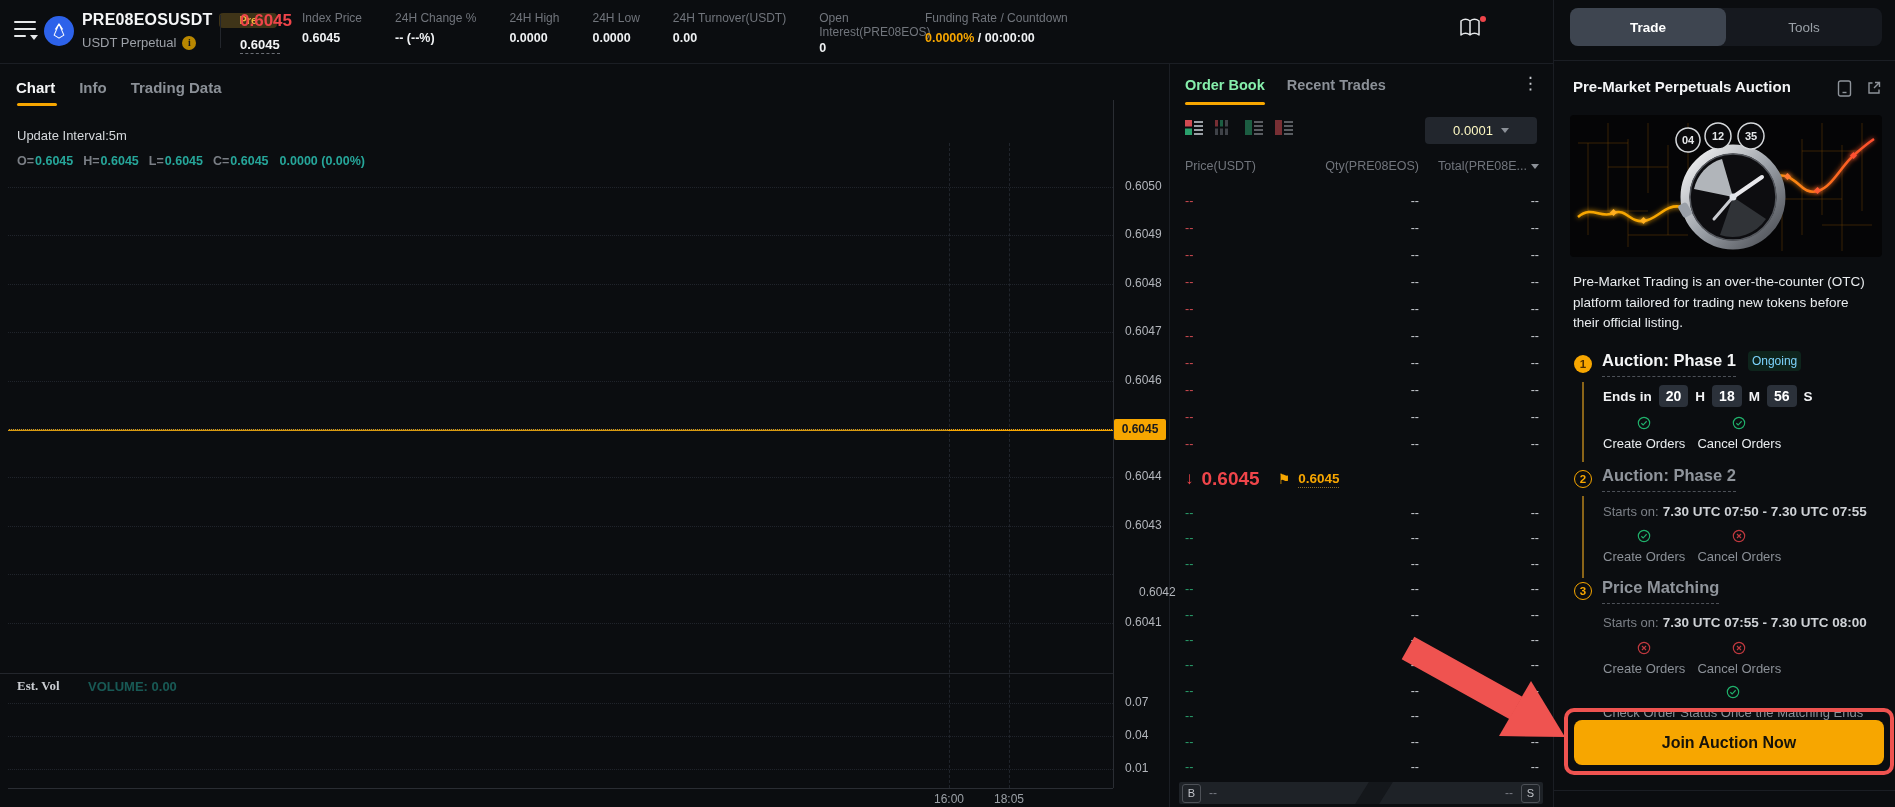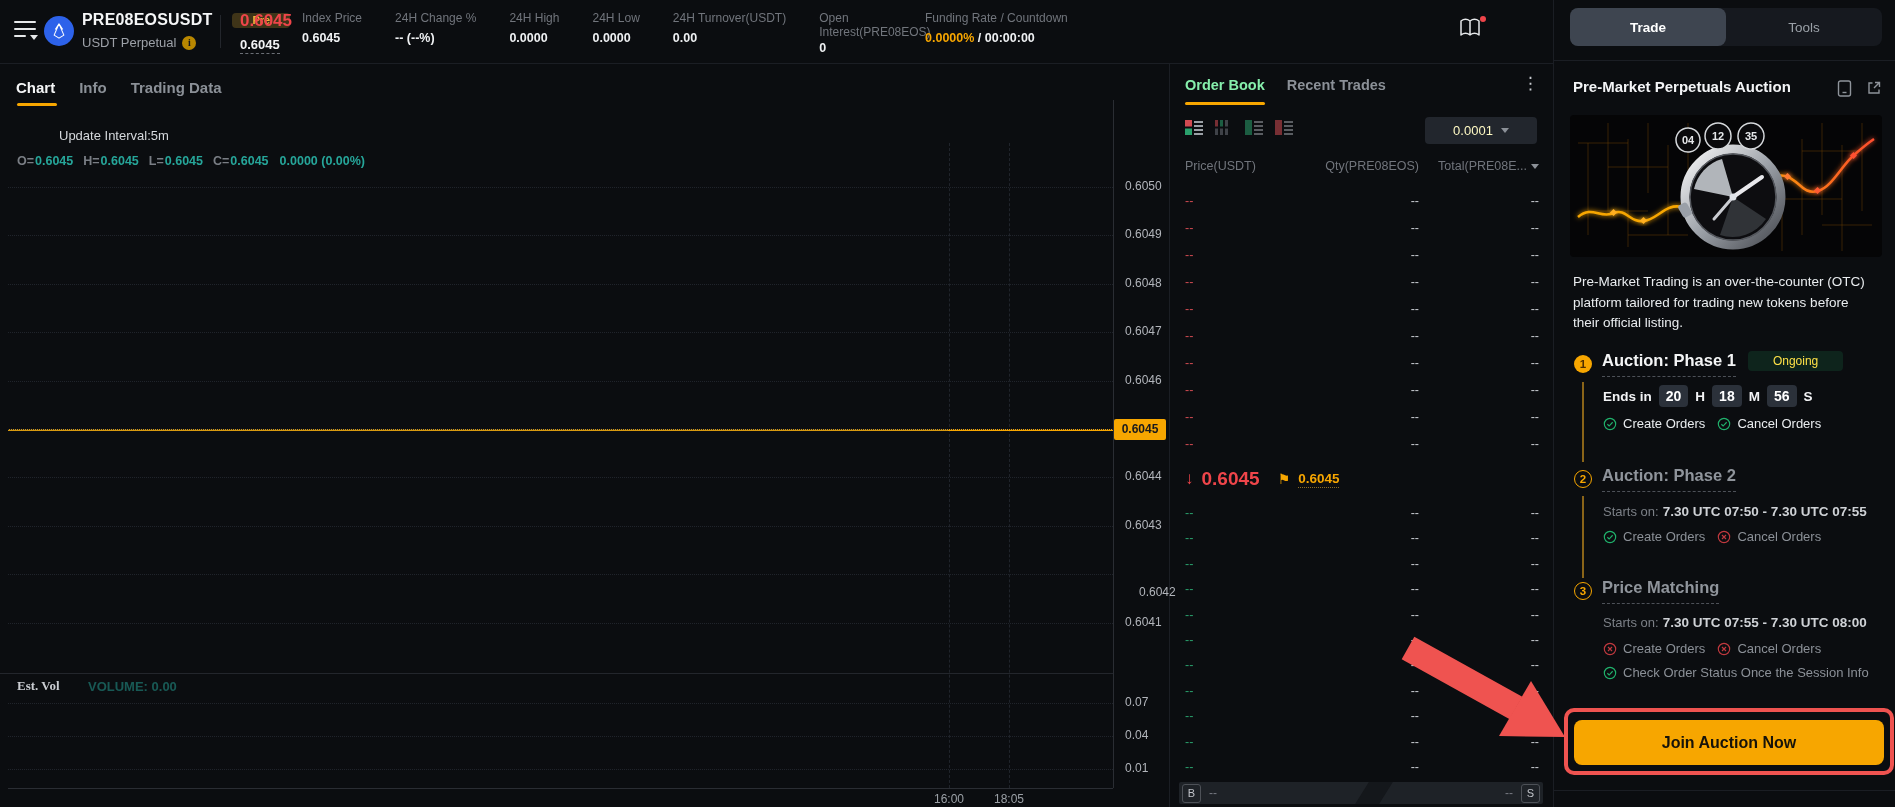--- a/index.html
+++ b/index.html
@@ -6,21 +6,21 @@
   body{width:1895px;height:807px;background:#0b0d10;color:#eaecef;
        font-family:"Liberation Sans",sans-serif;position:relative;overflow:hidden;}
   
   .header{position:absolute;left:0;top:0;width:1553px;height:63px;border-bottom:1px solid #1b1e24;background:#0b0d10;}
   .burger{position:absolute;left:14px;top:21px;width:24px;height:20px;cursor:pointer;}
   .burger i{display:block;height:2px;background:#e6e8ea;border-radius:1px;margin-bottom:5px;}
   .burger i.b1{width:22px}.burger i.b2{width:22px}.burger i.b3{width:12px;float:left}
   .burger .tri{float:left;margin:0 0 0 4px;width:0;height:0;border-left:4px solid transparent;border-right:4px solid transparent;border-top:5px solid #e6e8ea;}
   .logo{position:absolute;left:44px;top:16px;width:30px;height:30px;border-radius:50%;background:#2d62ea;display:flex;align-items:center;justify-content:center;}
   .symblock{position:absolute;left:82px;top:11px;}
-  .symrow{display:flex;align-items:center;gap:20px;justify-content:center;}
+  .symrow{display:flex;align-items:center;gap:7px;justify-content:center;}
   .symbol{font-size:16px;font-weight:bold;color:#f5f6f7;letter-spacing:.2px;}
   .prebadge{background:#3f3418;color:#f3b23c;font-size:11px;font-weight:bold;padding:2px 20px;border-radius:4px;line-height:1;}
   .subrow{display:flex;align-items:center;gap:6px;margin-top:6px;}
   .subttl{font-size:13px;color:#9da1a8;}
   .infoicon{width:14px;height:14px;border-radius:50%;background:#b98700;color:#14161a;font-size:10px;font-weight:bold;display:flex;align-items:center;justify-content:center;font-family:"Liberation Serif",serif;}
   .vsep{position:absolute;left:220px;top:15px;width:1px;height:33px;background:#23262c;}
   .pxblock{position:absolute;left:240px;top:12px;}
   .pxlast{font-size:17px;font-weight:bold;color:#ef454a;line-height:1;}
   .pxmark{font-size:13px;font-weight:bold;color:#f2f3f5;border-bottom:1px dashed #6b6f76;display:inline-block;margin-top:8px;padding-bottom:1px;}
   .hstats{position:absolute;left:302px;top:11px;display:flex;gap:33px;align-items:flex-start;}
@@ -33,21 +33,21 @@
   .fundv{margin-top:6px;font-size:12.5px;font-weight:bold;}
   .fundrate{color:#f7a600;} .fundsep{color:#eef0f2;}
   .bookicon{position:absolute;left:1458px;top:17px;width:28px;height:26px;cursor:pointer;}
   .bookicon .dot{position:absolute;right:0;top:-1px;width:6px;height:6px;border-radius:50%;background:#ef454a;}
   
   .chartpanel{position:absolute;left:0;top:63px;width:1169px;height:744px;border-right:1px solid #1b1e24;}
   .ctabs{position:absolute;left:16px;top:16px;display:flex;gap:24px;align-items:center;}
   .ctab{font-size:15px;font-weight:bold;color:#8b9097;cursor:pointer;position:relative;padding-bottom:10px;}
   .ctab.on{color:#f5f6f7;}
   .ctab.on::after{content:"";position:absolute;left:1px;bottom:0;width:40px;height:3px;border-radius:2px;background:#f7a600;}
-  .uinterval{position:absolute;left:17px;top:65px;font-size:13px;color:#d5d8dc;margin-left:42px;}
+  .uinterval{position:absolute;left:17px;top:65px;font-size:13px;color:#d5d8dc;}
   .ohlc{position:absolute;left:17px;top:91px;font-size:12.5px;font-weight:bold;}
   .ohlc .ok{color:#7a7e85;margin-right:1px;}
   .ohlc .ov{color:#26a69a;margin-right:10px;}
   .plot{position:absolute;left:0;top:0;width:1113px;height:725px;}
   .hgrid{position:absolute;left:8px;right:0;height:0;border-top:1px dotted #20242b;}
   .vgrid{position:absolute;top:80px;height:645px;width:0;border-left:1px dashed #20242b;}
   .axisline{position:absolute;left:1113px;top:37px;width:1px;height:688px;background:#2a2d33;}
   .baseline{position:absolute;left:8px;top:725px;width:1105px;height:1px;background:#2a2d33;}
   .panesep{position:absolute;left:0;top:610px;width:1113px;height:1px;background:#23262c;}
   .curline{position:absolute;left:8px;top:366px;width:1105px;height:2px;background:#d89a10;}
@@ -98,28 +98,28 @@
   .rticons{position:absolute;right:14px;top:80px;display:flex;gap:14px;color:#8f949b;}
   .rticons svg{cursor:pointer;}
   .banner{position:absolute;left:16px;right:14px;top:115px;height:142px;border-radius:4px;background:#050506;overflow:hidden;}
   .rdesc{position:absolute;left:19px;top:272px;width:302px;font-size:13.5px;line-height:1.52;color:#e9ecef;}
   .phead{position:absolute;display:flex;align-items:center;gap:10px;}
   .pnum{width:18px;height:18px;border-radius:50%;display:flex;align-items:center;justify-content:center;font-size:11.5px;font-weight:bold;flex:0 0 18px;}
   .pnum.fill{background:#f7a600;color:#4d2f00;}
   .pnum.line{border:1px solid #f7a600;color:#f7a600;box-sizing:border-box;}
   .ptitle{font-size:16.5px;font-weight:bold;border-bottom:1px dashed #4d5158;padding-bottom:6px;cursor:pointer;}
   .ptitle.bright{color:#f4f5f6;} .ptitle.dim{color:#8f949b;}
-  .pbadgeongoing{background:rgba(32,178,108,.14);color:#fde047;font-size:12px;padding:3px 25px;border-radius:4px;margin-left:2px;margin-bottom:6px;}
+  .pbadgeongoing{background:rgba(32,178,108,.14);color:#7dd3fc;font-size:12px;padding:3px 4px;border-radius:4px;margin-left:2px;margin-bottom:6px;}
   .connector{position:absolute;left:28px;width:2px;background:#8a6418;}
   .countdown{position:absolute;left:49px;display:flex;align-items:center;gap:7px;font-size:13.5px;font-weight:bold;color:#f2f3f5;}
   .cdbox{background:#2b313a;border-radius:4px;padding:3px 7px;font-size:14px;font-weight:bold;color:#ffffff;}
   .starts{position:absolute;left:49px;font-size:13px;color:#7c8087;}
   .starts b{color:#cfd2d6;font-size:13.5px;margin-left:4px;}
   .pitems{position:absolute;left:49px;display:flex;flex-wrap:wrap;column-gap:12px;row-gap:9px;width:288px;}
-  .pit{display:flex;align-items:center;gap:6px;font-size:13px;}
+  .pit{display:flex;align-items:center;gap:6px;font-size:13px;flex-direction:column;}
   .pit.bright{color:#e9ecef;} .pit.dim{color:#8b9097;}
   .pit .ic-check{color:#20b26c;display:flex;} .pit .ic-cross{color:#c0393f;display:flex;}
   .joinbtn{position:absolute;left:20px;top:720px;width:310px;height:45px;background:#f7a600;border:none;border-radius:8px;font-family:"Liberation Sans",sans-serif;font-size:16px;font-weight:bold;color:#16130a;cursor:pointer;}
   .redrect{position:absolute;left:10px;top:708px;width:330px;height:67px;border:4px solid #ef5350;border-radius:10px;box-sizing:border-box;z-index:40;pointer-events:none;}
   .botdiv{position:absolute;left:0;right:0;top:790px;height:1px;background:#1b1e24;}
   .arrow{position:absolute;left:1398px;top:636px;z-index:50;pointer-events:none;}
 </style>
 </head>
 <body>
 
@@ -593,21 +593,21 @@
         </span>
         <span>Cancel Orders</span>
       </span>
       <span class="pit dim">
         <span class="ic-check">
           <svg viewBox="0 0 16 16" width="14" height="14">
             <circle cx="8" cy="8" r="6.5" fill="none" stroke="currentColor" stroke-width="1.3"></circle>
             <path d="M5 8.3l2 2 4-4.3" fill="none" stroke="currentColor" stroke-width="1.3"></path>
           </svg>
         </span>
-        <span>Check Order Status Once the Session Info</span>
+        <span>Check Order Status Once the Matching Ends</span>
       </span>
     </div>
 
   <button class="joinbtn">Join Auction Now</button>
   <div class="redrect"></div>
   <div class="botdiv"></div>
 </div>
 
 <svg class="arrow" width="170" height="115" viewBox="0 0 170 115">
   <line x1="10" y1="12" x2="118" y2="72" stroke="#ef5350" stroke-width="26"></line>

